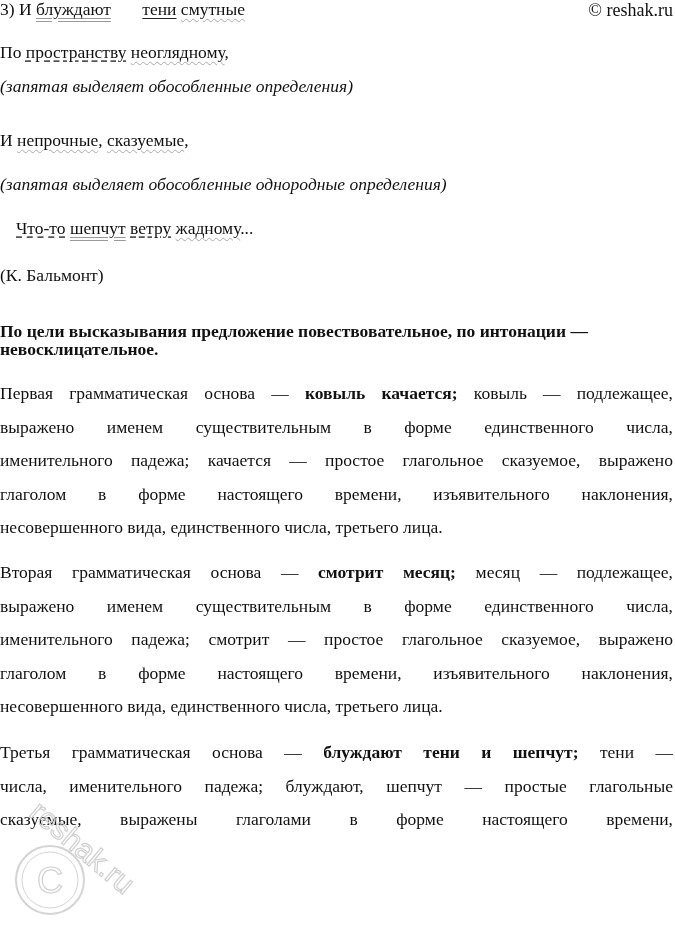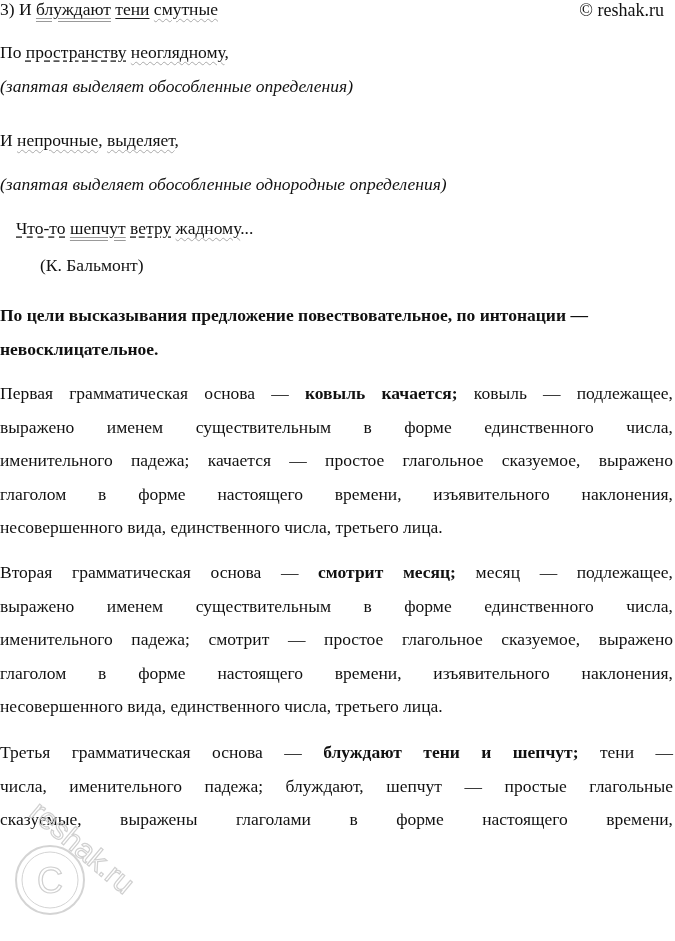--- a/index.html
+++ b/index.html
@@ -3,25 +3,25 @@
 <meta charset="utf-8">
 <style>
   html, body { margin:0; padding:0; background:#ffffff; }
   body {
     width:675px; height:941px; position:relative; overflow:hidden;
     font-family:"Liberation Serif", "DejaVu Serif", serif;
     color:#111; font-size:17.5px;
   }
   .page { position:absolute; left:0; top:0; width:675px; }
   .line { position:absolute; left:0; white-space:nowrap; line-height:22px; }
-  .copyright { position:absolute; right:11px; top:-1px; font-size:18px; line-height:22px; }
+  .copyright { position:absolute; right:2px; top:-1px; font-size:18px; line-height:22px; }
   .ital { font-style:italic; }
   .b { font-weight:bold; }
   .u-pred { text-decoration:underline double #999; text-underline-offset:3px; }
-  .u-subj { text-decoration:underline solid #222; text-underline-offset:3px; }
+  .u-subj { text-decoration:underline solid #222; text-underline-offset:3px;margin-left:27px; }
   .u-def { text-decoration:underline wavy #aaa; text-decoration-thickness:1px; text-underline-offset:3px; }
   .u-obj { text-decoration:underline dashed #555; text-underline-offset:3px; }
   .u-circ { text-decoration:underline dashed #555; text-underline-offset:3px;text-align:right; }
   .just-p { position:absolute; left:0; width:673px; line-height:33.5px; }
   .jline { display:block; text-align:justify; text-align-last:justify; height:33.5px; }
   .jline.last { text-align-last:left; }
   .watermark {
     position:absolute; left:8px; top:775px; width:140px; height:150px;
     pointer-events:none; color:#d0d0d0;
   }
@@ -37,32 +37,32 @@
     <span>3) И </span><span class="u-pred">блуждают</span> <span class="u-subj">тени</span> <span class="u-def">смутные</span>
   </div>
 
   <div class="line" style="top:41px;">
     <span>По </span><span class="u-circ">пространству</span> <span class="u-def">неоглядному</span><span>,</span>
   </div>
 
   <div class="line ital" style="top:75px;">(запятая выделяет обособленные определения)</div>
 
   <div class="line" style="top:129px;">
-    <span>И </span><span class="u-def">непрочные</span><span>, </span><span class="u-def">выделяет</span><span>,</span>
+    <span>И </span><span class="u-def">непрочные</span><span>, </span><span class="u-def">сказуемые</span><span>,</span>
   </div>
 
   <div class="line ital" style="top:173px;">(запятая выделяет обособленные однородные определения)</div>
 
   <div class="line" style="top:217px;padding-left:16px;">
     <span class="u-obj">Что-то</span> <span class="u-pred">шепчут</span> <span class="u-obj">ветру</span> <span class="u-def">жадному</span><span>...</span>
   </div>
 
-  <div class="line" style="top:254px;padding-left:40px;">(К. Бальмонт)</div>
+  <div class="line" style="top:264px;">(К. Бальмонт)</div>
 
-  <div class="line b" style="top:304px;">По цели высказывания предложение повествовательное, по интонации —</div>
+  <div class="line b" style="top:320px;">По цели высказывания предложение повествовательное, по интонации —</div>
   <div class="line b" style="top:338px;">невосклицательное.</div>
 
   <div class="just-p" style="top:377px;">
     <span class="jline"><span>Первая грамматическая основа — </span><b>ковыль качается;</b><span> ковыль — подлежащее,</span></span>
     <span class="jline">выражено именем существительным в форме единственного числа,</span>
     <span class="jline">именительного падежа; качается — простое глагольное сказуемое, выражено</span>
     <span class="jline">глаголом в форме настоящего времени, изъявительного наклонения,</span>
     <span class="jline last">несовершенного вида, единственного числа, третьего лица.</span>
   </div>
 

